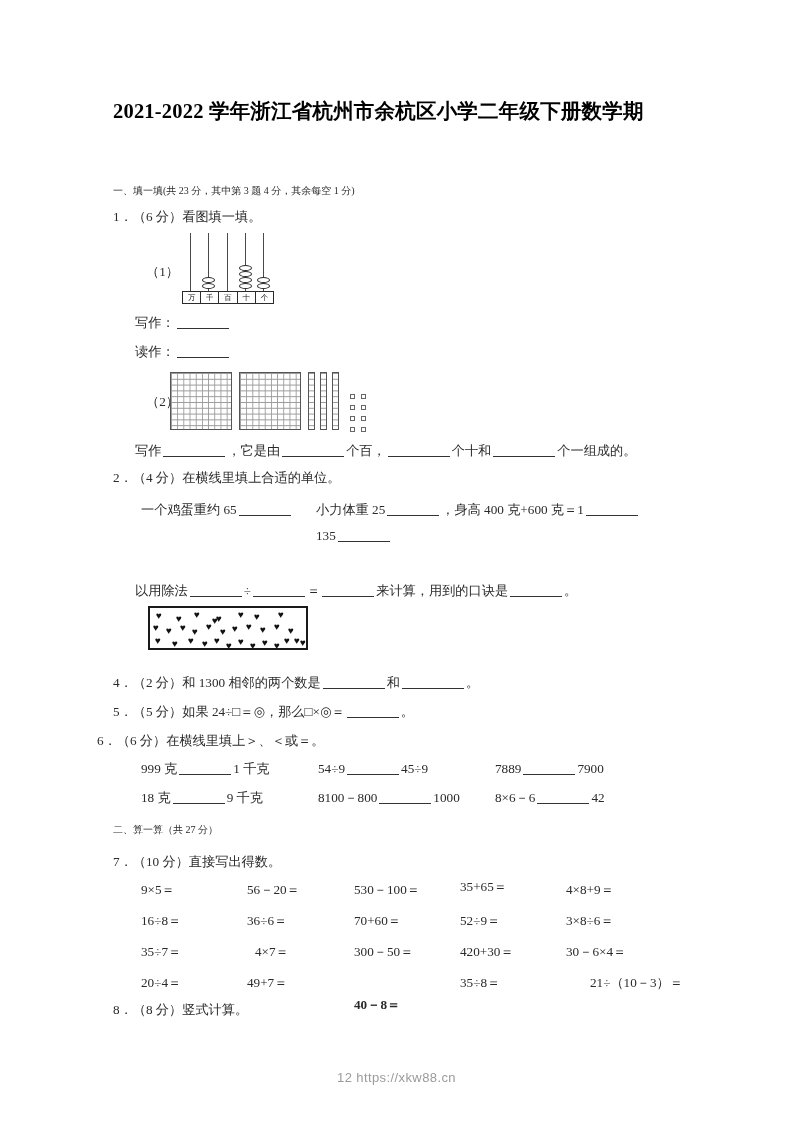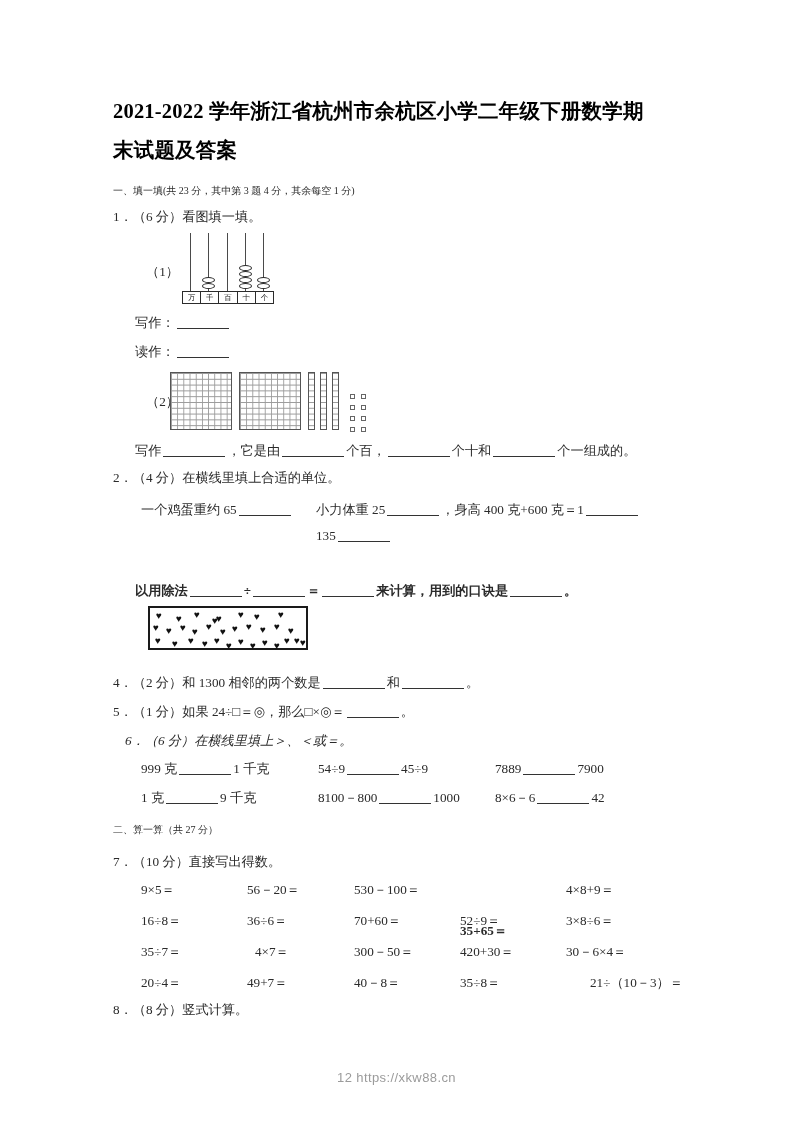--- a/index.html
+++ b/index.html
@@ -162,21 +162,20 @@
     letter-spacing: 0.4px;
   }
 </style>
 </head>
 <body>
 
 <div class="page">
 
   <div class="doc-title">
     <div>2021-2022 学年浙江省杭州市余杭区小学二年级下册数学期</div>
-    <div>末试题及答案</div>
   </div>
 
   <div class="tx sec" style="left:113px; top:181px;">一、填一填(共 23 分，其中第 3 题 4 分，其余每空 1 分)</div>
 
   <div class="tx" style="left:113px; top:207px;">
     <span>1．</span><span>（6 分）看图填一填。</span>
   </div>
 
   <div class="tx" style="left:146px; top:262px;">（1）</div>
 
@@ -243,21 +242,21 @@
   <div class="tx" style="left:141px; top:500px;">
     <span>一个鸡蛋重约 65</span><span class="blank b-md"></span>
   </div>
   <div class="tx" style="left:316px; top:500px;">
     <span>小力体重 25</span><span class="blank b-md"></span><span>，身高 400 克+600 克＝1</span><span class="blank b-md"></span>
   </div>
   <div class="tx" style="left:316px; top:526px;">
     <span>135</span><span class="blank b-md"></span>
   </div>
 
-  <div class="tx" style="left:135px; top:581px;font-weight:bold;">
+  <div class="tx" style="left:135px; top:581px;">
     <span>以用除法</span><span class="blank b-md"></span><span>÷</span><span class="blank b-md"></span><span>＝</span><span class="blank b-md"></span><span>来计算，用到的口诀是</span><span class="blank b-md"></span><span>。</span>
   </div>
 
   <div class="heartbox">
     <div class="hrt" style="left:6px;  top:3px;">♥</div>
     <div class="hrt" style="left:26px; top:6px;">♥</div>
     <div class="hrt" style="left:44px; top:2px;">♥</div>
     <div class="hrt" style="left:66px; top:6px;">♥</div>
     <div class="hrt" style="left:88px; top:2px;">♥</div>
     <div class="hrt" style="left:104px;top:4px;">♥</div>
@@ -287,74 +286,74 @@
     <div class="hrt" style="left:144px;top:28px;">♥</div>
     <div class="hrt" style="left:150px;top:30px;">♥</div>
     <div class="hrt" style="left:62px; top:8px;">♥</div>
   </div>
 
   <div class="tx" style="left:113px; top:673px;">
     <span>4．</span><span>（2 分）和 1300 相邻的两个数是</span><span class="blank b-lg"></span><span>和</span><span class="blank b-lg"></span><span>。</span>
   </div>
 
   <div class="tx" style="left:113px; top:702px;">
-    <span>5．</span><span>（1 分）如果 24÷□＝◎，那么□×◎＝</span><span class="blank b-md"></span><span>。</span>
-  </div>
-
-  <div class="tx" style="left:125px; top:731px;font-style:italic;">
+    <span>5．</span><span>（5 分）如果 24÷□＝◎，那么□×◎＝</span><span class="blank b-md"></span><span>。</span>
+  </div>
+
+  <div class="tx" style="left:97px; top:731px;">
     <span>6．</span><span>（6 分）在横线里填上＞、＜或＝。</span>
   </div>
 
   <div class="tx" style="left:141px; top:759px;">
     <span>999 克</span><span class="blank b-md"></span><span>1 千克</span>
   </div>
   <div class="tx" style="left:318px; top:759px;">
     <span>54÷9</span><span class="blank b-md"></span><span>45÷9</span>
   </div>
   <div class="tx" style="left:495px; top:759px;">
     <span>7889</span><span class="blank b-md"></span><span>7900</span>
   </div>
 
   <div class="tx" style="left:141px; top:788px;">
-    <span>1 克</span><span class="blank b-md"></span><span>9 千克</span>
+    <span>18 克</span><span class="blank b-md"></span><span>9 千克</span>
   </div>
   <div class="tx" style="left:318px; top:788px;text-align:center;">
     <span>8100－800</span><span class="blank b-md"></span><span>1000</span>
   </div>
   <div class="tx" style="left:495px; top:788px;">
     <span>8×6－6</span><span class="blank b-md"></span><span>42</span>
   </div>
 
   <div class="tx sec" style="left:113px; top:820px;">二、算一算（共 27 分）</div>
 
   <div class="tx" style="left:113px; top:852px;">
     <span>7．</span><span>（10 分）直接写出得数。</span>
   </div>
 
   <div class="tx" style="left:141px; top:880px;">9×5＝</div>
   <div class="tx" style="left:247px; top:880px;">56－20＝</div>
   <div class="tx" style="left:354px; top:880px;">530－100＝</div>
-  <div class="tx" style="left:460px; top:921px;font-weight:bold;">35+65＝</div>
+  <div class="tx" style="left:460px; top:877px;">35+65＝</div>
   <div class="tx" style="left:566px; top:880px;">4×8+9＝</div>
 
   <div class="tx" style="left:141px; top:911px;">16÷8＝</div>
   <div class="tx" style="left:247px; top:911px;">36÷6＝</div>
   <div class="tx" style="left:354px; top:911px;">70+60＝</div>
   <div class="tx" style="left:460px; top:911px;">52÷9＝</div>
   <div class="tx" style="left:566px; top:911px;">3×8÷6＝</div>
 
   <div class="tx" style="left:141px; top:942px;">35÷7＝</div>
   <div class="tx" style="left:247px; top:942px;margin-left:8px;">4×7＝</div>
   <div class="tx" style="left:354px; top:942px;">300－50＝</div>
   <div class="tx" style="left:460px; top:942px;">420+30＝</div>
   <div class="tx" style="left:566px; top:942px;">30－6×4＝</div>
 
   <div class="tx" style="left:141px; top:973px;">20÷4＝</div>
   <div class="tx" style="left:247px; top:973px;">49+7＝</div>
-  <div class="tx" style="left:354px; top:973px;">40－8＝</div>
+  <div class="tx" style="left:354px; top:995px;font-weight:bold;">40－8＝</div>
   <div class="tx" style="left:460px; top:973px;">35÷8＝</div>
   <div class="tx" style="left:544px; top:973px;margin-left:46px;">21÷（10－3）＝</div>
 
   <div class="tx" style="left:113px; top:1000px;">
     <span>8．</span><span>（8 分）竖式计算。</span>
   </div>
 
   <div class="footer">12 https://xkw88.cn</div>
 
 </div>

